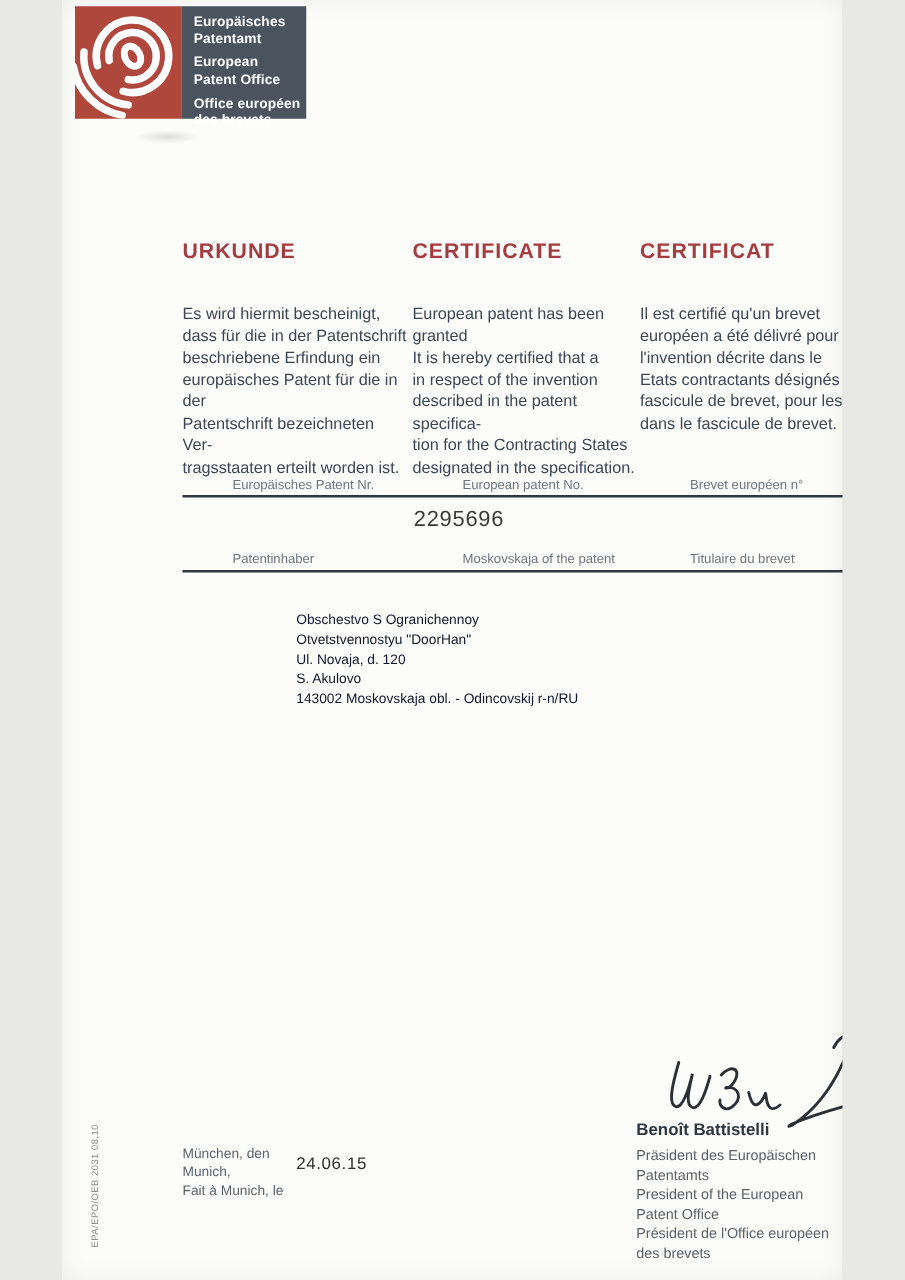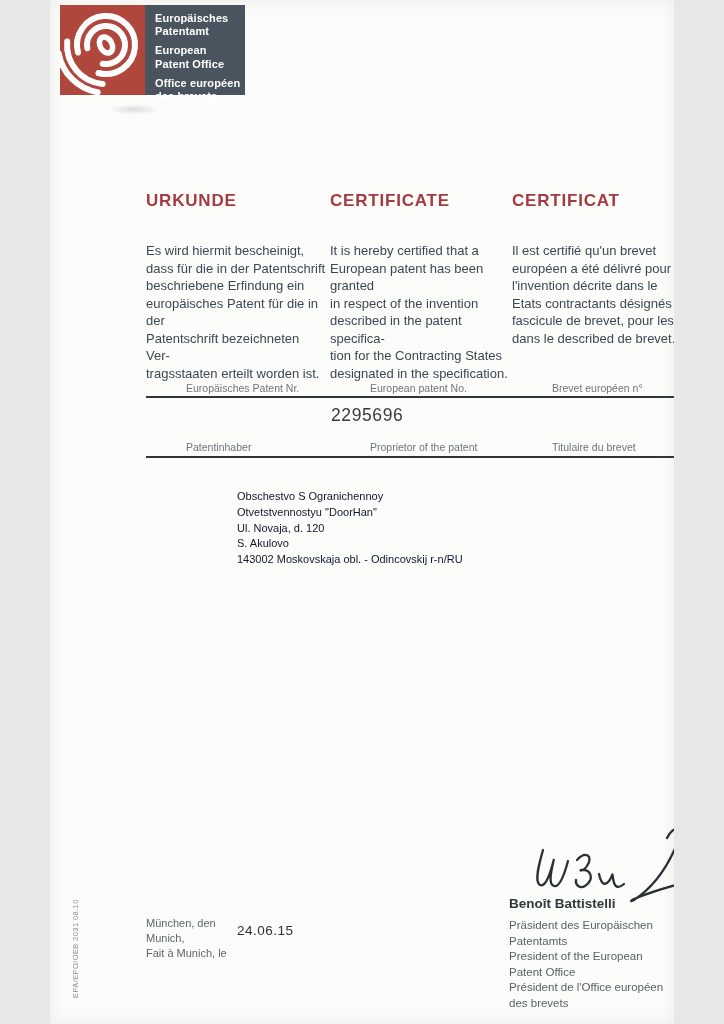--- a/index.html
+++ b/index.html
@@ -97,45 +97,45 @@
 
   <div class="para col1">
       <div>Es wird hiermit bescheinigt,</div>
       <div>dass für die in der Patentschrift</div>
       <div>beschriebene Erfindung ein</div>
       <div>europäisches Patent für die in der</div>
       <div>Patentschrift bezeichneten Ver-</div>
       <div>tragsstaaten erteilt worden ist.</div>
     </div>
   <div class="para col2">
+      <div>European patent has been granted</div>
       <div>It is hereby certified that a</div>
-      <div>European patent has been granted</div>
       <div>in respect of the invention</div>
       <div>described in the patent specifica-</div>
       <div>tion for the Contracting States</div>
       <div>designated in the specification.</div>
     </div>
   <div class="para col3">
       <div>Il est certifié qu'un brevet</div>
       <div>européen a été délivré pour</div>
       <div>l'invention décrite dans le</div>
       <div>Etats contractants désignés</div>
       <div>fascicule de brevet, pour les</div>
-      <div>dans le described de brevet.</div>
+      <div>dans le fascicule de brevet.</div>
     </div>
 
   <div class="flabel row1 col1">Europäisches Patent Nr.</div>
   <div class="flabel row1 col2">European patent No.</div>
   <div class="flabel row1 col3">Brevet européen n°</div>
   <div class="rule rule1"></div>
 
   <div class="patent-number arial">2295696</div>
 
   <div class="flabel row2 col1">Patentinhaber</div>
-  <div class="flabel row2 col2">Proprietor of the patent</div>
+  <div class="flabel row2 col2">Moskovskaja of the patent</div>
   <div class="flabel row2 col3">Titulaire du brevet</div>
   <div class="rule rule2"></div>
 
   <div class="address arial">
       <div>Obschestvo S Ogranichennoy</div>
       <div>Otvetstvennostyu "DoorHan"</div>
       <div>Ul. Novaja, d. 120</div>
       <div>S. Akulovo</div>
       <div>143002 Moskovskaja obl. - Odincovskij r-n/RU</div>
     </div>

